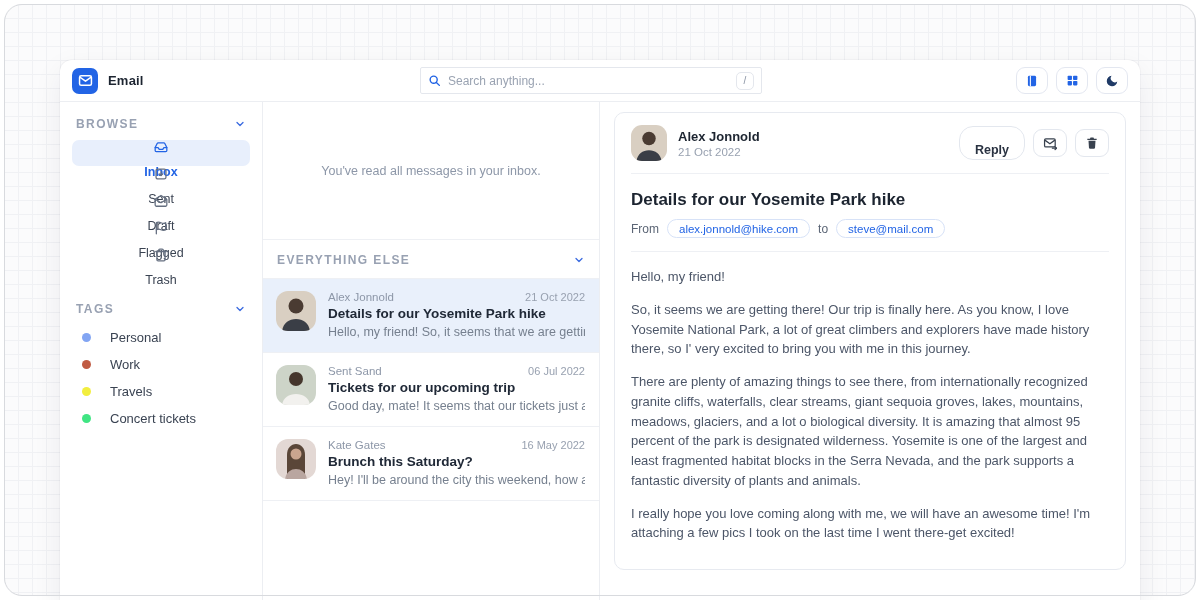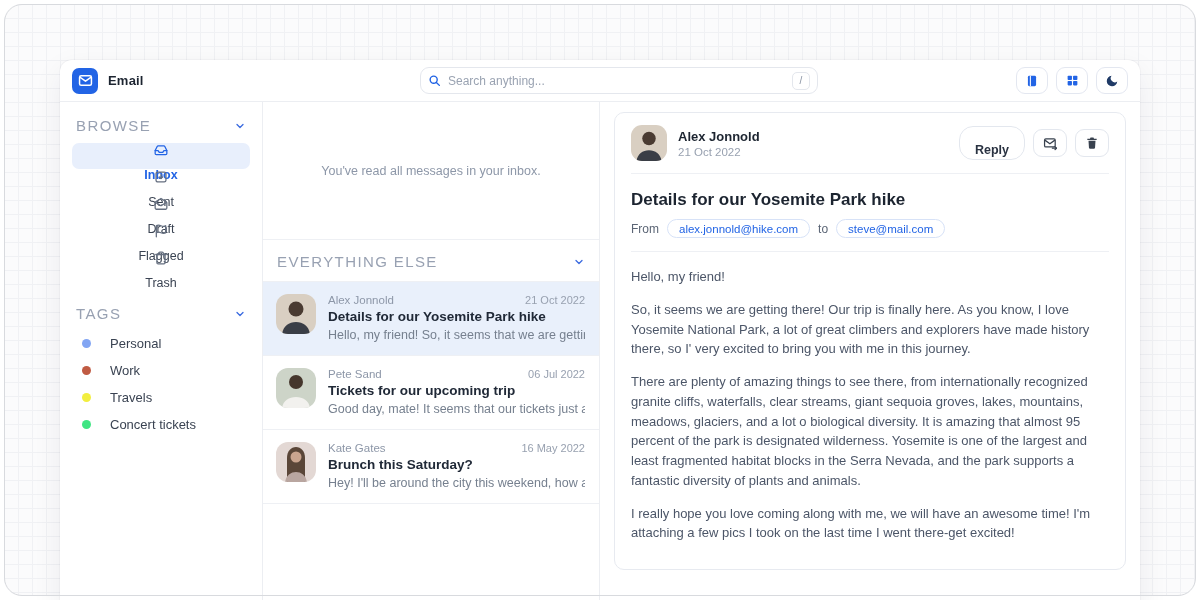--- a/index.html
+++ b/index.html
@@ -22,39 +22,39 @@
     background:#fff; border-radius:12px 12px 0 0;
     box-shadow:0 0 0 1px rgba(20,30,50,.03), 0 10px 30px rgba(25,35,60,.07);
     z-index:10; display:flex; flex-direction:column; overflow:hidden;
   }
 
   
   .topbar { height:42px; flex:0 0 42px; display:flex; align-items:center; padding:0 12px; border-bottom:1px solid #eceef2; position:relative; }
   .logo { width:26px; height:26px; border-radius:7px; background:#2264e5; display:flex; align-items:center; justify-content:center; }
   .app-title { font-size:13px; font-weight:bold; color:#1c2430; margin-left:10px; letter-spacing:.2px; }
   .searchbox {
-    position:absolute; left:360px; width:398px; height:27px; border:1px solid #e4e7ed; border-radius:9px;
+    position:absolute; left:360px; width:342px; height:27px; border:1px solid #e4e7ed; border-radius:2px;
     display:flex; align-items:center; padding:0 7px; background:#fff;
   }
   .searchbox .ph { color:#9aa3b2; font-size:12px; margin-left:7px; flex:1; }
   .kbd { min-width:18px; height:18px; border:1px solid #e4e7ed; border-radius:5px; color:#8a94a4; font-size:10px;
          display:flex; align-items:center; justify-content:center; padding:0 5px; }
   .topbar-right { margin-left:auto; display:flex; gap:8px; }
   .icon-btn { width:32px; height:27px; border:1px solid #e3e7f0; border-radius:9px; background:#fff;
               display:flex; align-items:center; justify-content:center; cursor:pointer; }
 
   
   .main { flex:1; display:flex; min-height:0; }
   .sidebar { width:202px; flex:0 0 202px; padding:13px 12px; }
   .listcol { width:338px; flex:0 0 338px; border-left:1px solid #eceef2; border-right:1px solid #eceef2; display:flex; flex-direction:column; }
   .detailcol { flex:1; min-width:0; }
 
   
   .sec-hdr { display:flex; align-items:center; justify-content:space-between; padding:2px 4px 8px 4px; }
-  .sec-label { font-size:15px; font-weight:normal; letter-spacing:1.4px; color:#98a1b2; }
+  .sec-label { font-size:12px; font-weight:bold; letter-spacing:1.4px; color:#98a1b2; }
   .nav-item { height:26px; display:flex; align-items:center; gap:11px; padding:0 10px; border-radius:7px;
               font-size:12.5px; color:#3a4352; cursor:pointer; margin:1px 0;flex-direction:column; }
   .nav-item svg { flex:0 0 auto; }
   .nav-item.selected { background:#e8effc; color:#2264e5; font-weight:bold; }
   .tags-block { margin-top:26px; }
   .tag-item { height:27px; display:flex; align-items:center; gap:19px; padding:0 10px; font-size:13px; color:#3a4352; cursor:pointer;text-align:right; }
   .tag-dot { width:9px; height:9px; border-radius:50%; }
 
   
   .list-sec-hdr { display:flex; align-items:center; justify-content:space-between; padding:13px 14px 11px 14px; border-bottom:1px solid #eef0f4; }
@@ -245,21 +245,21 @@
         <div class="mail-item">
           <div class="mail-avatar">
             <svg width="40" height="40" viewBox="0 0 40 40">
                 <rect width="40" height="40" fill="#cdd4c8"></rect>
                 <circle cx="20" cy="14" r="7" fill="#45362c"></circle>
                 <path d="M6 42c0-9 6.5-13 14-13s14 4 14 13z" fill="#f2f1ee"></path>
               </svg>
           </div>
           <div class="mail-body">
             <div class="mail-row1">
-              <span class="mail-sender">Pete Sand</span>
+              <span class="mail-sender">Sent Sand</span>
               <span class="mail-date">06 Jul 2022</span>
             </div>
             <div class="mail-subject">Tickets for our upcoming trip</div>
             <div class="mail-preview">Good day, mate! It seems that our tickets just arrived...</div>
           </div>
         </div>
 
         <div class="mail-item">
           <div class="mail-avatar">
             <svg width="40" height="40" viewBox="0 0 40 40">

